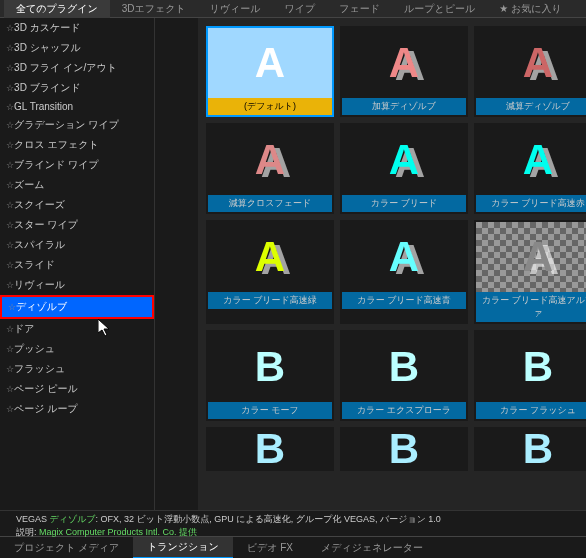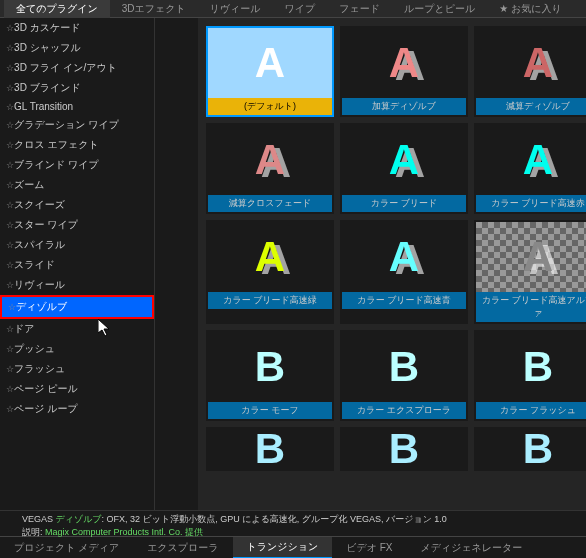--- a/index.html
+++ b/index.html
@@ -17,21 +17,21 @@
 .sb-item.selected { background: #0066ff; border: 2px solid #ff0000; color: #fff; position: relative; }
 .sb-item::before { content: "☆ "; color: #888; font-size: 9px; }
 .cursor { position: absolute; pointer-events: none; z-index: 10; }
 .content { flex: 1; background: #252525; padding: 8px; overflow-y: auto; }
 .grid { display: grid; grid-template-columns: repeat(3, 128px); gap: 6px; }
 .tile { background: #1a1a1a; border: 2px solid transparent; cursor: pointer; }
 .tile.selected { border: 2px solid #0099ff; }
 .thumb { width: 100%; height: 70px; display: flex; align-items: center; justify-content: center; font-size: 42px; font-weight: bold; font-family: Arial, sans-serif; }
 .tile-label { text-align: center; padding: 2px; font-size: 9px; color: #ccc; background: #0369a1; }
 .tile.selected .tile-label { background: #eab308; color: #000; }
-.status { height: 26px; background: #1a1a1a; padding: 2px 22px; font-size: 9px; color: #ccc; border-top: 1px solid #333; }
+.status { height: 26px; background: #1a1a1a; padding: 2px 16px; font-size: 9px; color: #ccc; border-top: 1px solid #333; }
 .status .highlight { color: #66dd66; }
 .bottom-tabs { display: flex; height: 22px; background: #1a1a1a; border-top: 1px solid #444; align-items: center; }
 .btab { padding: 3px 14px; color: #999; cursor: pointer; font-size: 10px; }
 .btab.active { color: #fff; background: #333; border-bottom: 2px solid #0099ff; }
 .checkerboard { background-image: linear-gradient(45deg,#666 25%,transparent 25%),linear-gradient(-45deg,#666 25%,transparent 25%),linear-gradient(45deg,transparent 75%,#666 75%),linear-gradient(-45deg,transparent 75%,#666 75%); background-size: 12px 12px; background-position: 0 0,0 6px,6px -6px,-6px 0; background-color:#999; }
 </style>
 </head>
 <body>
 
 <div class="top-tabs" id="topTabs">
@@ -167,17 +167,16 @@
   <div>
     <span>VEGAS </span><span class="highlight">ディゾルブ</span><span>: OFX, 32 ビット浮動小数点, GPU による高速化, グループ化 VEGAS, バージョン 1.0</span>
   </div>
   <div>
     <span>説明: </span><span class="highlight">Magix Computer Products Intl. Co. 提供</span>
   </div>
 </div>
 
 <div class="bottom-tabs" id="bottomTabs">
     <div class="btab">プロジェクト メディア</div>
-    <div class="btab">エクスプローラ</div>
     <div class="btab active">トランジション</div>
     <div class="btab">ビデオ FX</div>
     <div class="btab">メディジェネレーター</div>
   </div>
 
 </body></html>

